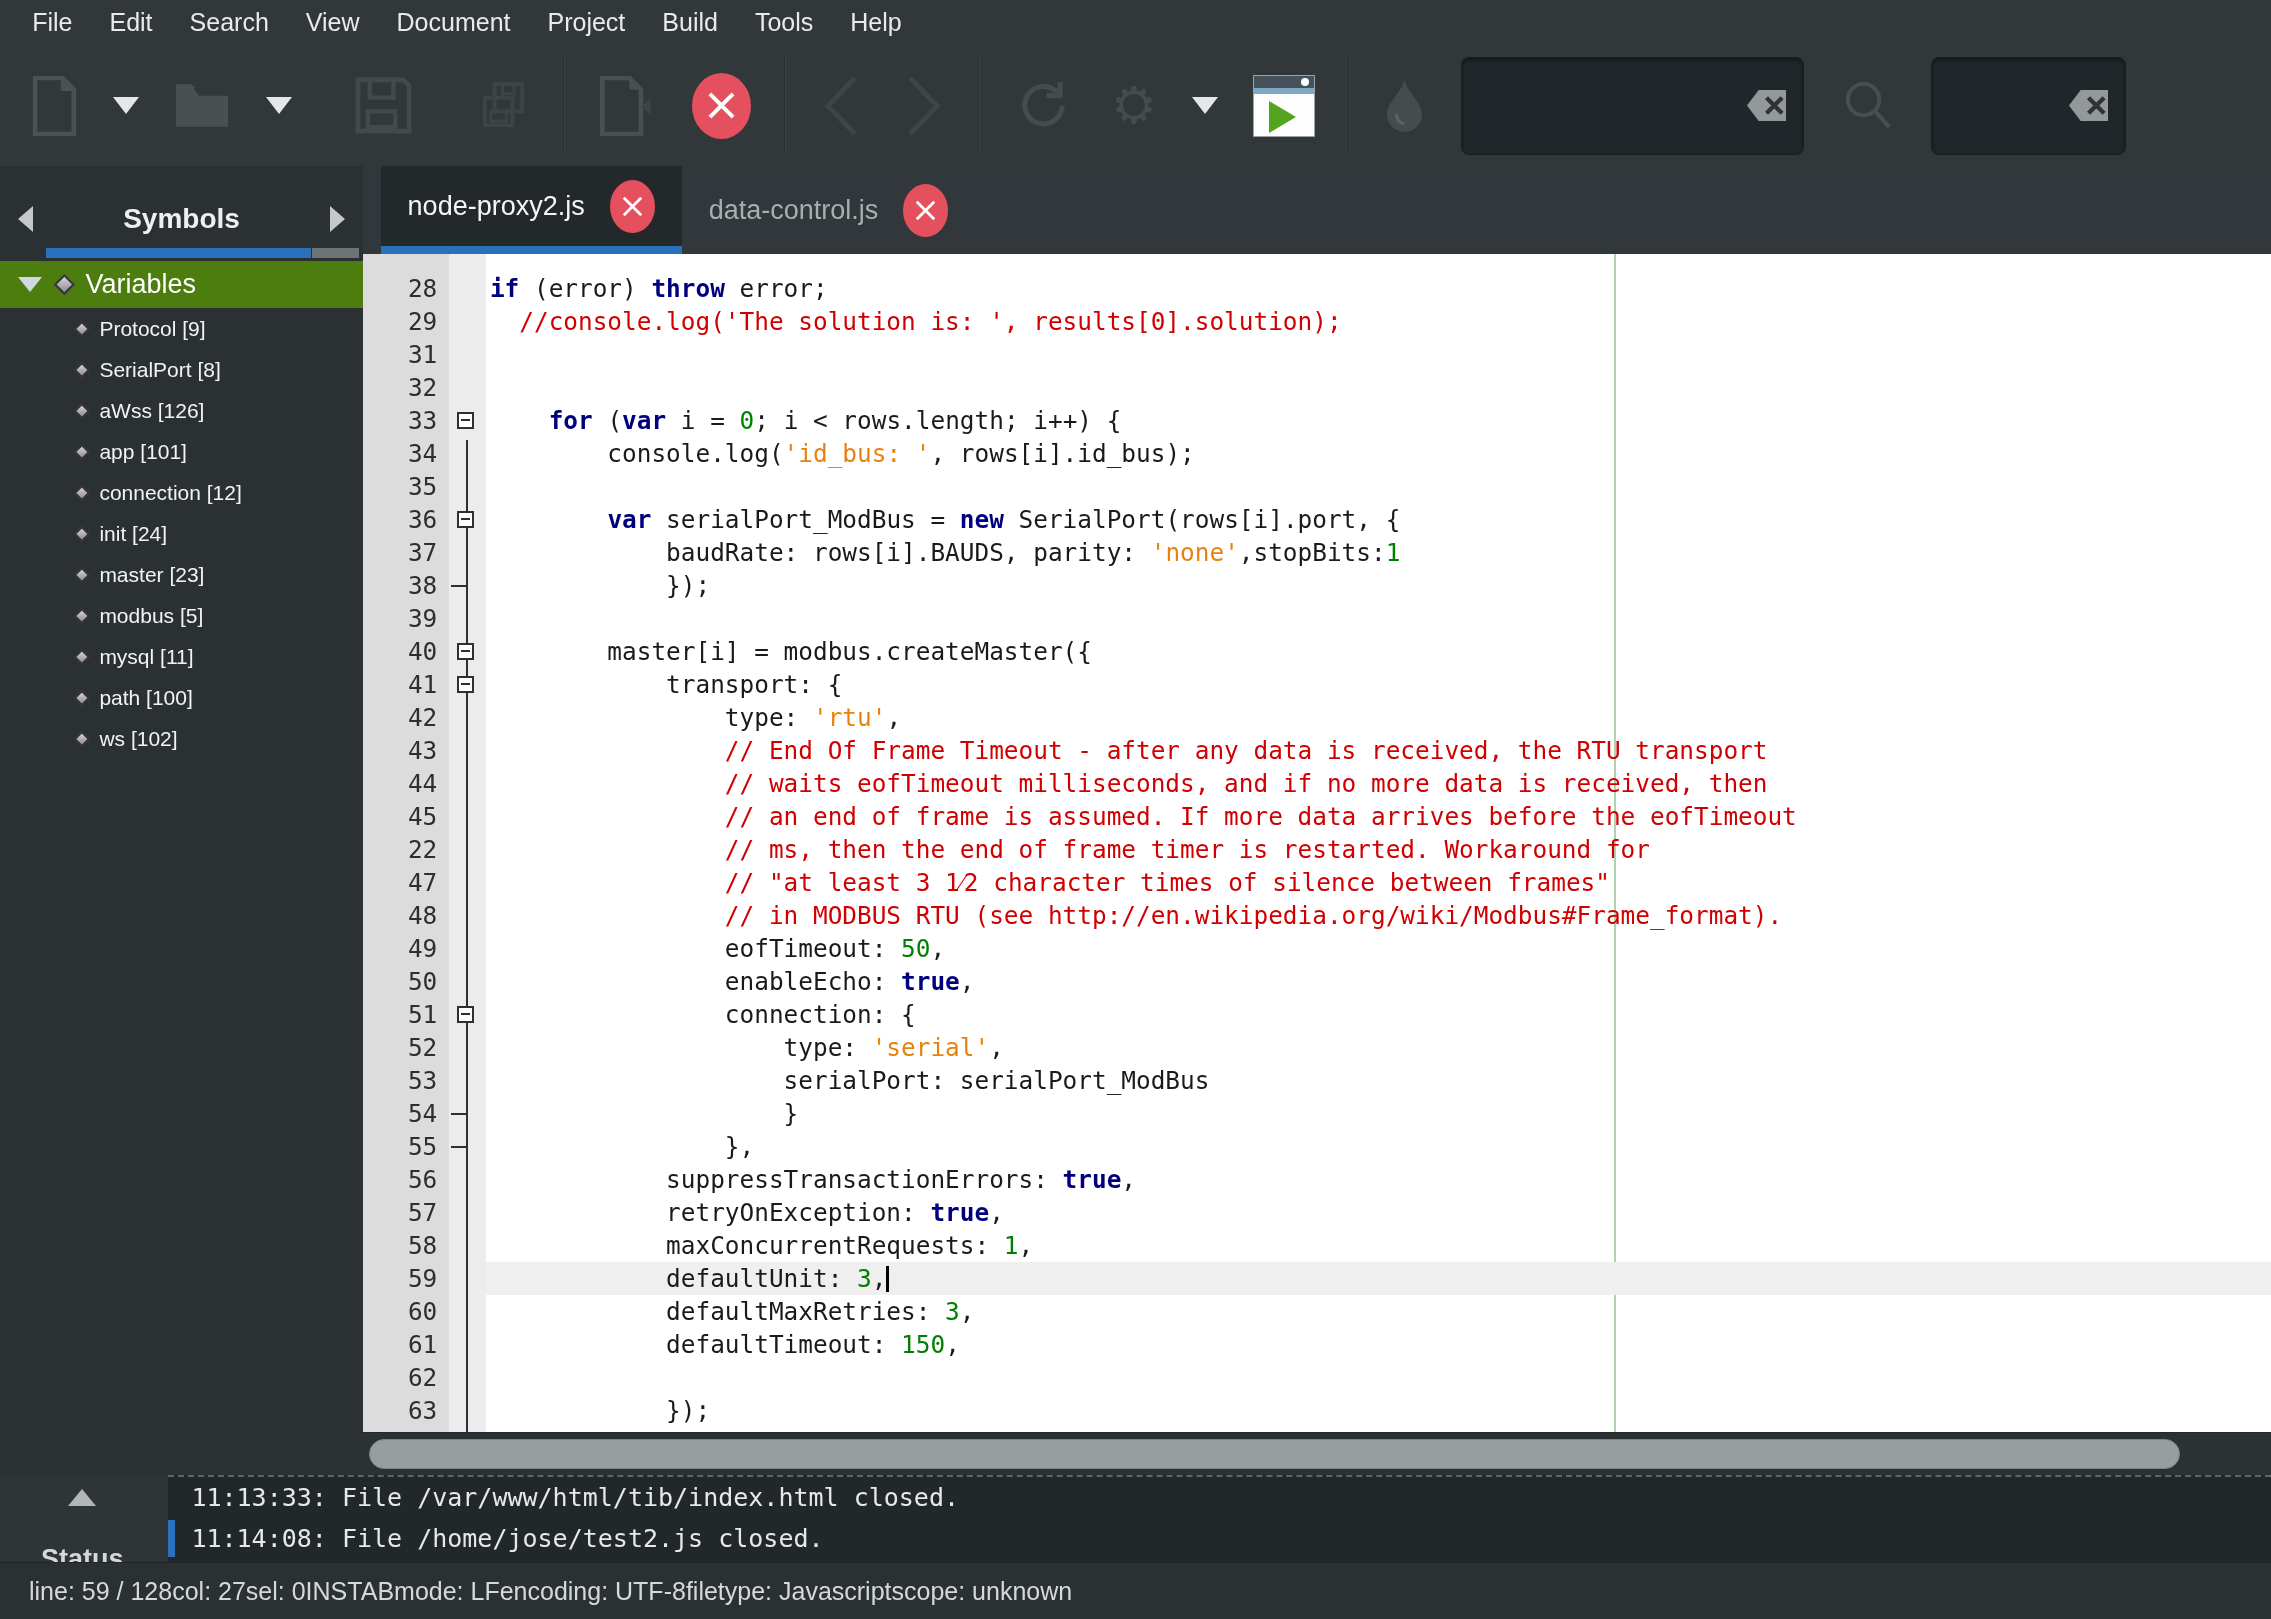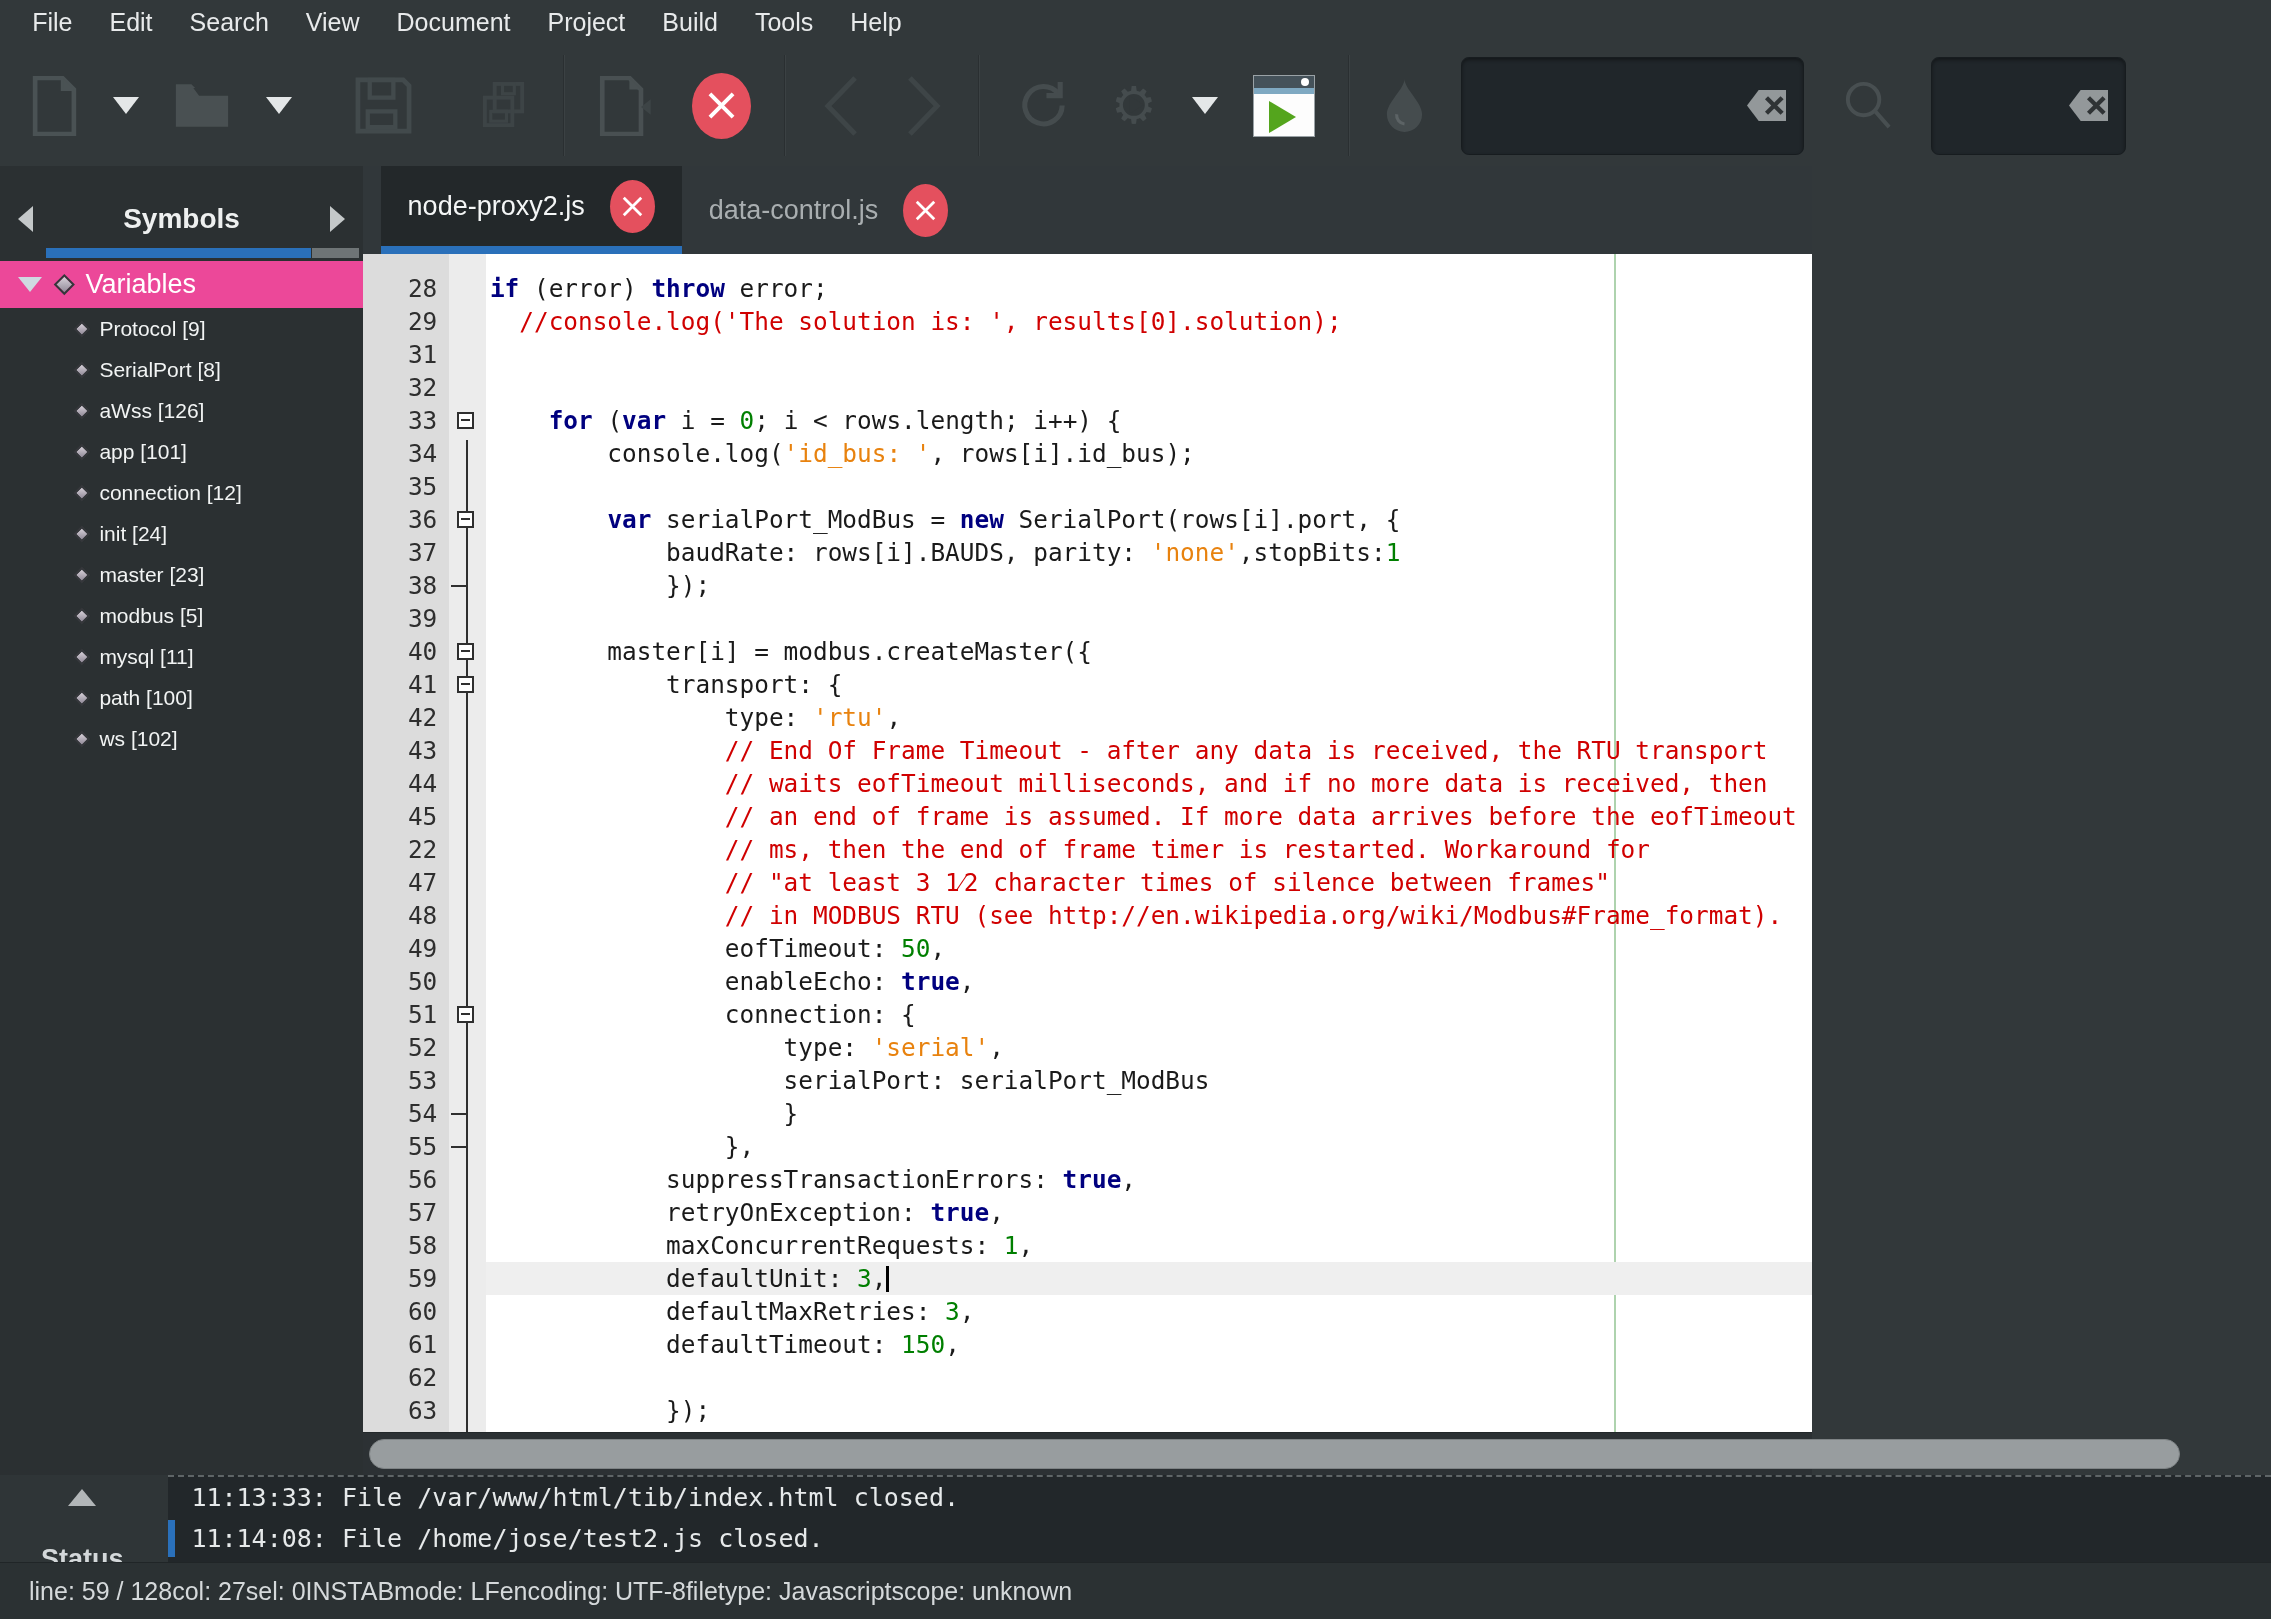--- a/index.html
+++ b/index.html
@@ -27,34 +27,34 @@
   .run-icon .play { position:absolute; left:15.6px; top:25px; width:0; height:0;
     border-top:16.6px solid transparent; border-bottom:16.6px solid transparent; border-left:27px solid #54a51d; }
   .gear-wrap { position:relative; font-size:51px; color:#454c4e; line-height:1; }
   .entry { height:98px; border-radius:7.8px; background:#20262a; border:1px solid #171c1f;
     box-shadow: inset 0 2px 3.9px rgba(0,0,0,.4); display:flex; align-items:center; justify-content:flex-end; }
   .entry-1 { width:343px; margin-left:15.6px; }
   .entry-2 { width:195px; }
   .mag-wrap { width:127px; display:flex; align-items:center; justify-content:center; }
 
   
-  .main { position:absolute; top:166px; left:0; width:1812px; height:1309px; display:flex; }
+  .main { position:absolute; top:166px; left:0; width:2271px; height:1309px; display:flex; }
 
   
   .sidebar { width:363px; height:100%; background:#2b3032; position:relative; overflow:hidden; }
   .sb-header { height:59px; margin-top:23.4px; display:flex; align-items:center; }
   .sb-arrow-left { width:0; height:0; border-top:13.7px solid transparent; border-bottom:13.7px solid transparent;
     border-right:15.6px solid #c4c8c9; margin-left:17.6px; }
   .sb-arrow-right { width:0; height:0; border-top:13.7px solid transparent; border-bottom:13.7px solid transparent;
     border-left:15.6px solid #c4c8c9; margin-right:17.6px; }
   .sb-title { flex:1; text-align:center; color:#eef0f0; font-size:28px; font-weight:bold; }
   .sb-underline { height:9.8px; display:flex; }
   .sb-underline .blue { width:265px; margin-left:46px; background:#2a70ba; }
   .sb-underline .frag { width:47px; margin-left:1px; background:#6e7476; }
-  .tree-root { height:47px; background:#ec4899; display:flex; align-items:center; margin-top:2.9px; }
+  .tree-root { height:47px; background:#4d7c0f; display:flex; align-items:center; margin-top:2.9px; }
   .tree-expander { width:0; height:0; border-left:12.7px solid transparent; border-right:12.7px solid transparent;
     border-top:15.6px solid #cfd9e1; margin-left:17.6px; }
   .diamond { width:14.6px; height:14.6px; transform:rotate(45deg);
     background:linear-gradient(135deg,#d8d2da 0%,#8f8896 100%); border:2px solid #35373b; margin:0 13.7px 0 15.6px; flex:none; }
   .tree-root .label { color:#ffffff; font-size:27px; }
   .tree-child { height:41px; display:flex; align-items:center; padding-left:76px; }
   .tree-child .diamond { width:11.7px; height:11.7px; margin:0 11.7px 0 0; }
   .tree-child .label { color:#f2f4f4; font-size:21px; }
 
   

